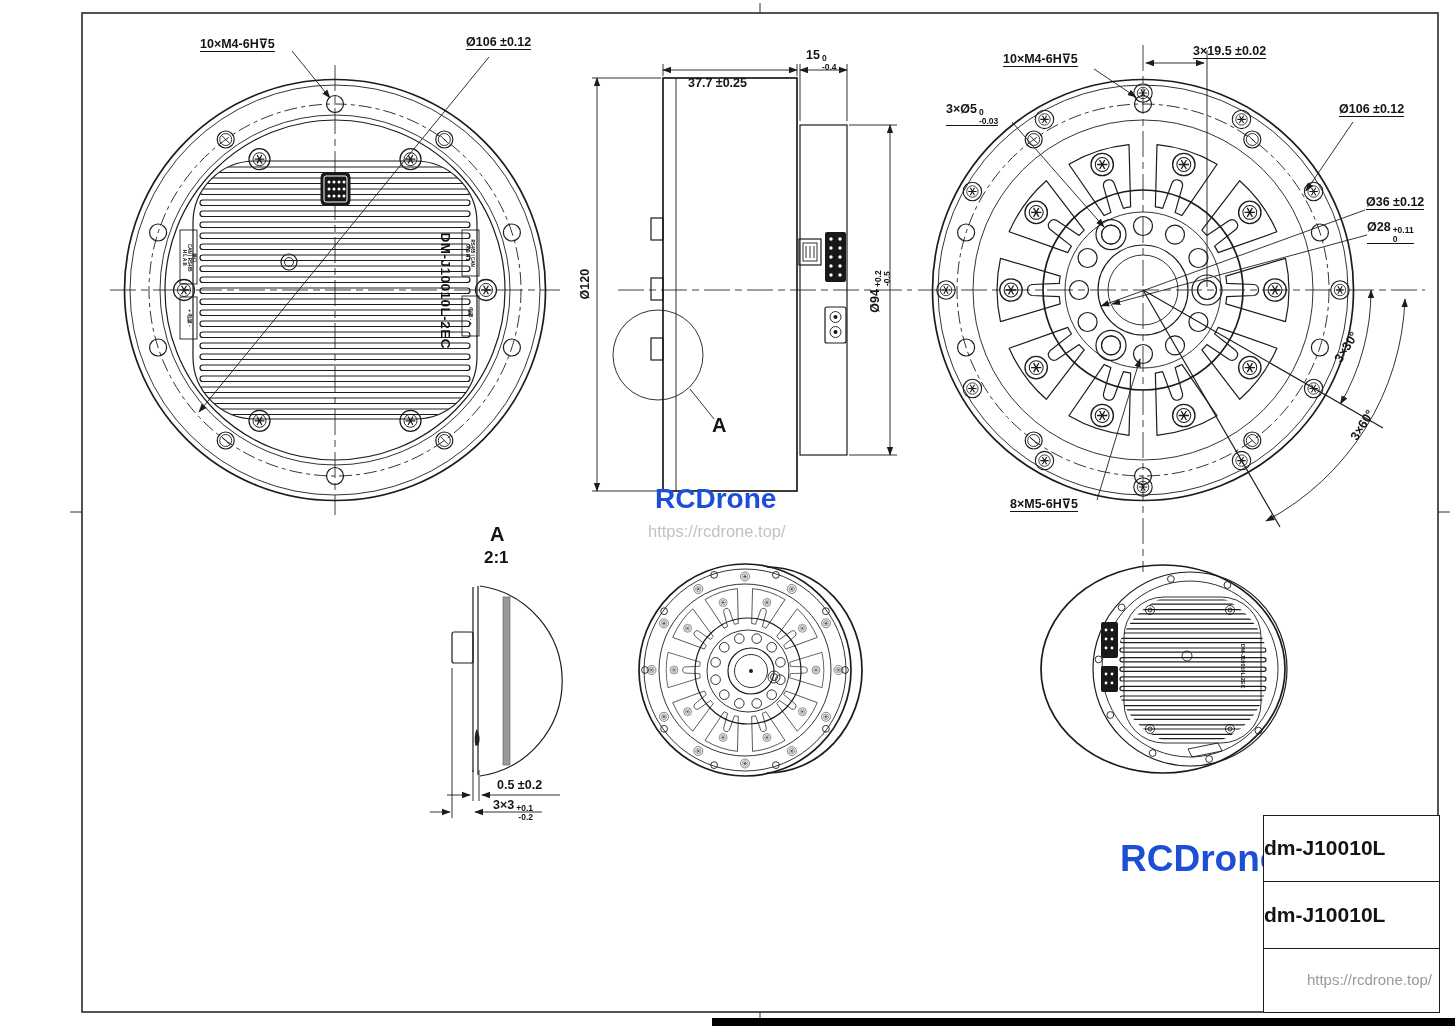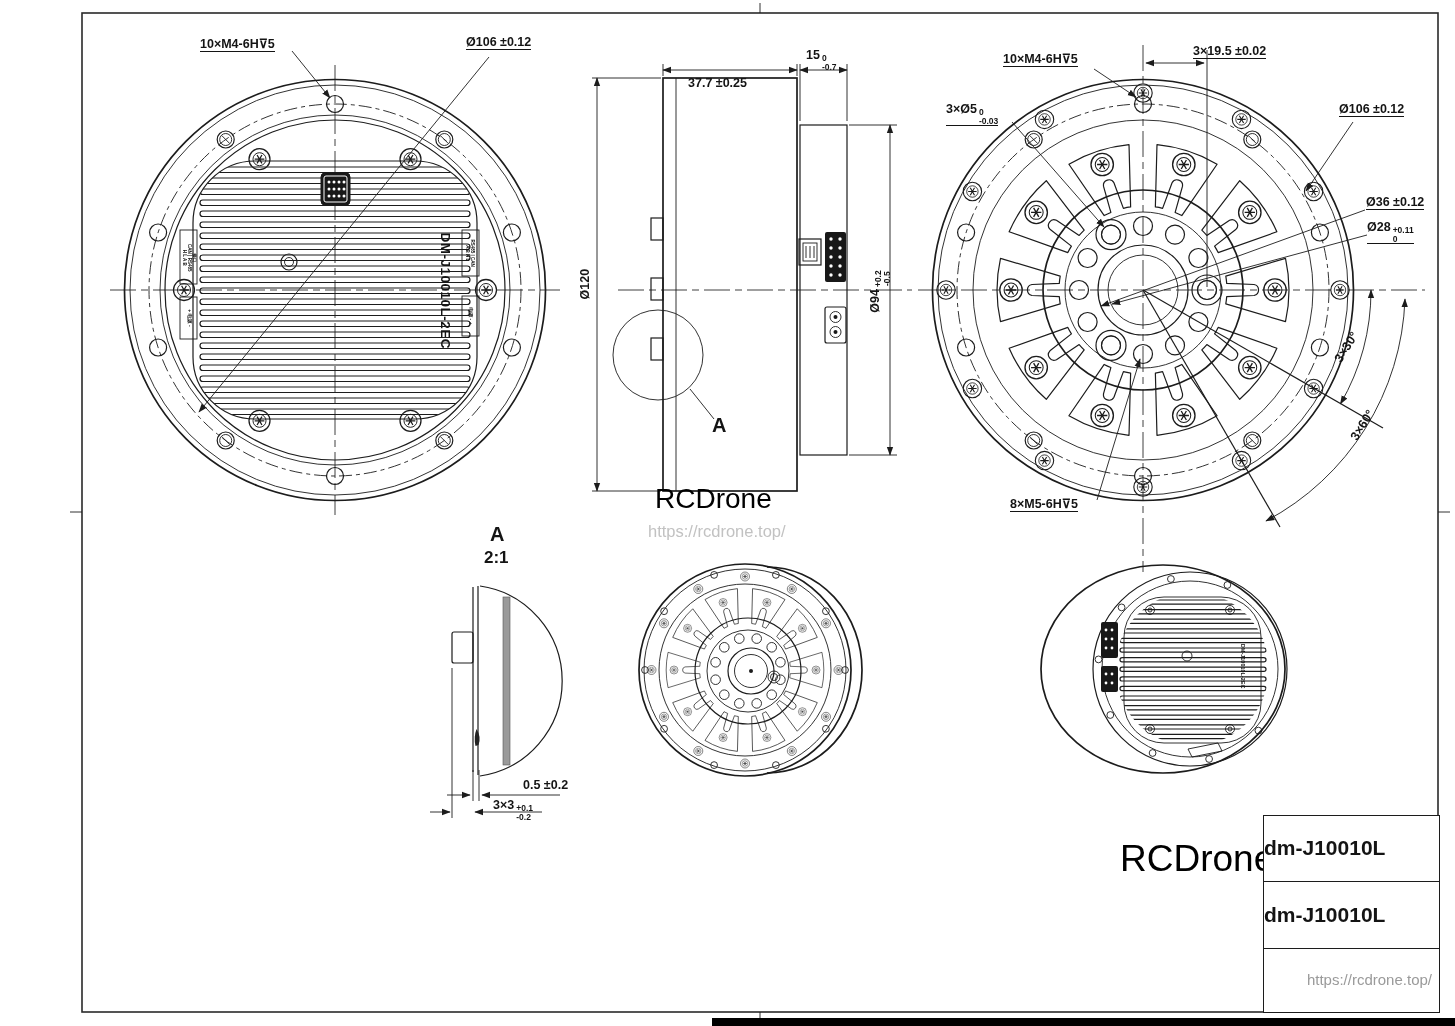--- a/index.html
+++ b/index.html
@@ -10,21 +10,21 @@
   .thin{stroke-width:0.9;}
   .thick{stroke-width:1.7;}
   .dashC{stroke:#2a2a2a;fill:none;stroke-width:0.9;stroke-dasharray:26 5 7 5;}
   .dashB{stroke:#1c1c1c;fill:none;stroke-width:0.9;stroke-dasharray:13 4 4 4;}
   .lbl{position:absolute;font-size:12.5px;font-weight:bold;white-space:nowrap;color:#141414;line-height:1.15;}
   .und{border-bottom:1.5px solid #141414;padding-bottom:0px;display:inline-block;}
   .tol{display:inline-flex;flex-direction:column;vertical-align:-2px;font-size:8.5px;line-height:8.5px;font-weight:bold;margin-left:2px;}
   .rot{transform-origin:50% 50%;}
   .big{font-size:20px;}
   .mid{font-size:17px;}
-  .wm{position:absolute;color:#000000;font-weight:400;white-space:nowrap;}
+  .wm{position:absolute;color:#1d4ed8;font-weight:700;white-space:nowrap;}
   .tiny{position:absolute;font-size:4.5px;font-weight:bold;line-height:1.15;text-align:center;white-space:nowrap;}
   .tb{position:absolute;border:1.4px solid #1c1c1c;background:#fff;}
   .tbcell{position:absolute;left:0;width:100%;font-weight:bold;font-size:21px;}
   .tburl{position:absolute;left:0;width:96%;text-align:right;color:#9a9a9a;font-size:15px;}
   .blackbar{position:absolute;background:#000;}
 </style>
 </head>
 <body>
 
 <div id="sheet">
@@ -461,21 +461,21 @@
   <div>A B  H L</div>
 </div>
 <div class="tiny rot" style="left:435px;top:313px;width:70px;transform:rotate(90deg);font-size:5px;">
   <div>电源 - +</div>
 </div>
 <div class="lbl rot" style="left:375px;top:283px;width:140px;text-align:center;font-size:13.5px;letter-spacing:0.5px;transform:rotate(90deg);"><span>DM-J10010L-2EC</span></div>
 
 <div class="lbl" style="left:688px;top:48px;margin-top:28px;"><span>37.7 ±0.25</span></div>
 <div class="lbl" style="left:806px;top:48px;"><span>15</span><span class="tol">
         <span>0</span>
-        <span>-0.7</span>
+        <span>-0.4</span>
       </span></div>
 <div class="lbl rot" style="left:560px;top:277px;width:50px;text-align:center;transform:rotate(-90deg);"><span>Ø120</span></div>
 <div class="lbl rot" style="left:846px;top:280px;width:66px;text-align:center;transform:rotate(-90deg);"><span>Ø94</span><span class="tol">
         <span>+0.2</span>
         <span>-0.5</span>
       </span></div>
 <div class="lbl big" style="left:712px;top:414px;"><span>A</span></div>
 
 <div class="lbl" style="left:1003px;top:52px;"><span class="und">10×M4-6H⊽5</span></div>
 <div class="lbl" style="left:1193px;top:38px;margin-top:6px;"><span class="und">3×19.5 ±0.02</span></div>
@@ -488,22 +488,22 @@
 <div class="lbl" style="left:1367px;top:220px;"><span class="und"><span>Ø28</span><span class="tol">
           <span>+0.11</span>
           <span>0</span>
         </span></span></div>
 <div class="lbl rot" style="left:1330px;top:340px;transform:rotate(-58deg);"><span>3×30°</span></div>
 <div class="lbl rot" style="left:1346px;top:418px;transform:rotate(-58deg);"><span>3×60°</span></div>
 <div class="lbl" style="left:1010px;top:497px;"><span class="und">8×M5-6H⊽5</span></div>
 
 <div class="lbl big" style="left:490px;top:523px;"><span>A</span></div>
 <div class="lbl mid" style="left:484px;top:548px;text-align:center;"><span>2:1</span></div>
-<div class="lbl" style="left:523px;top:778px;"><span>0.5 ±0.2</span></div>
-<div class="lbl" style="left:493px;top:798px;"><span>3×3</span><span class="tol">
+<div class="lbl" style="left:497px;top:778px;"><span>0.5 ±0.2</span></div>
+<div class="lbl" style="left:493px;top:798px;text-align:right;"><span>3×3</span><span class="tol">
         <span>+0.1</span>
         <span>-0.2</span>
       </span></div>
 
 <div class="tiny rot" style="left:1188px;top:663px;width:110px;transform:rotate(90deg);font-size:5.5px;">
       <div>DM-J10010L-2EC</div>
     </div>
 
 <div class="wm" style="left:655px;top:483px;font-size:28px;"><span>RCDrone</span></div>
 <div class="wm" style="left:648px;top:522px;font-size:16.5px;font-weight:400;color:#c2c2c2;"><span>https://rcdrone.top/</span></div>

